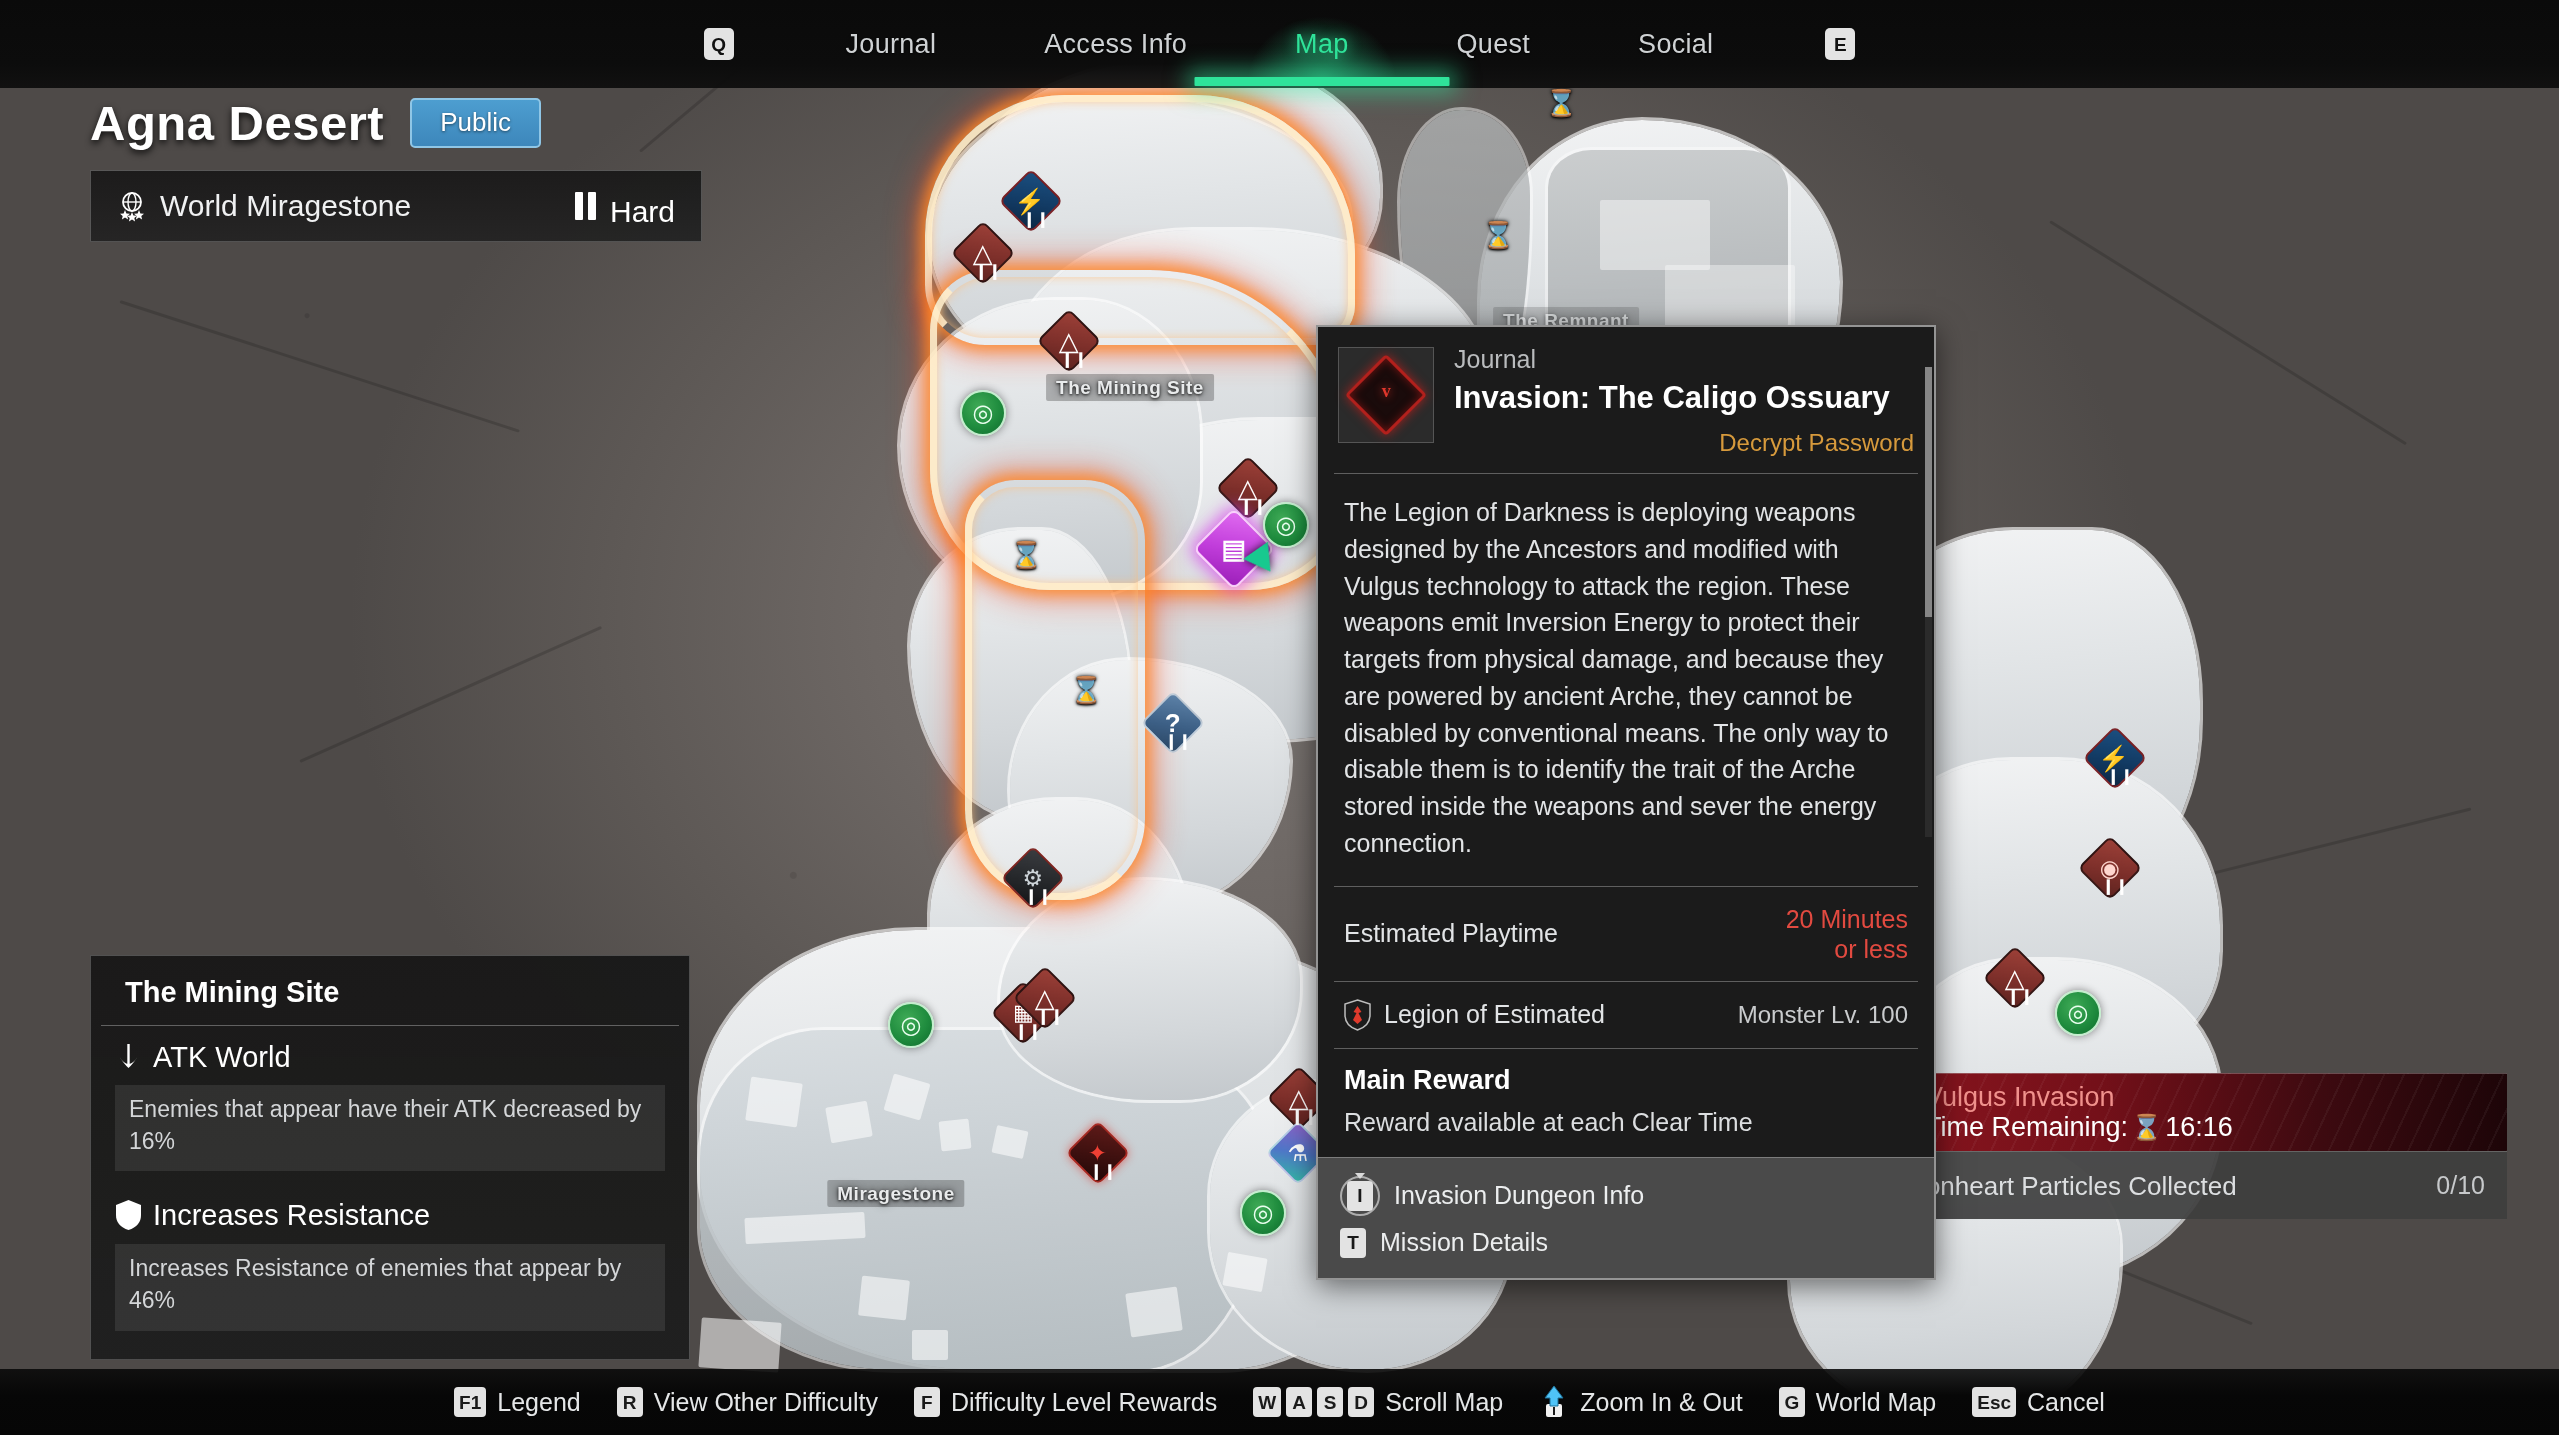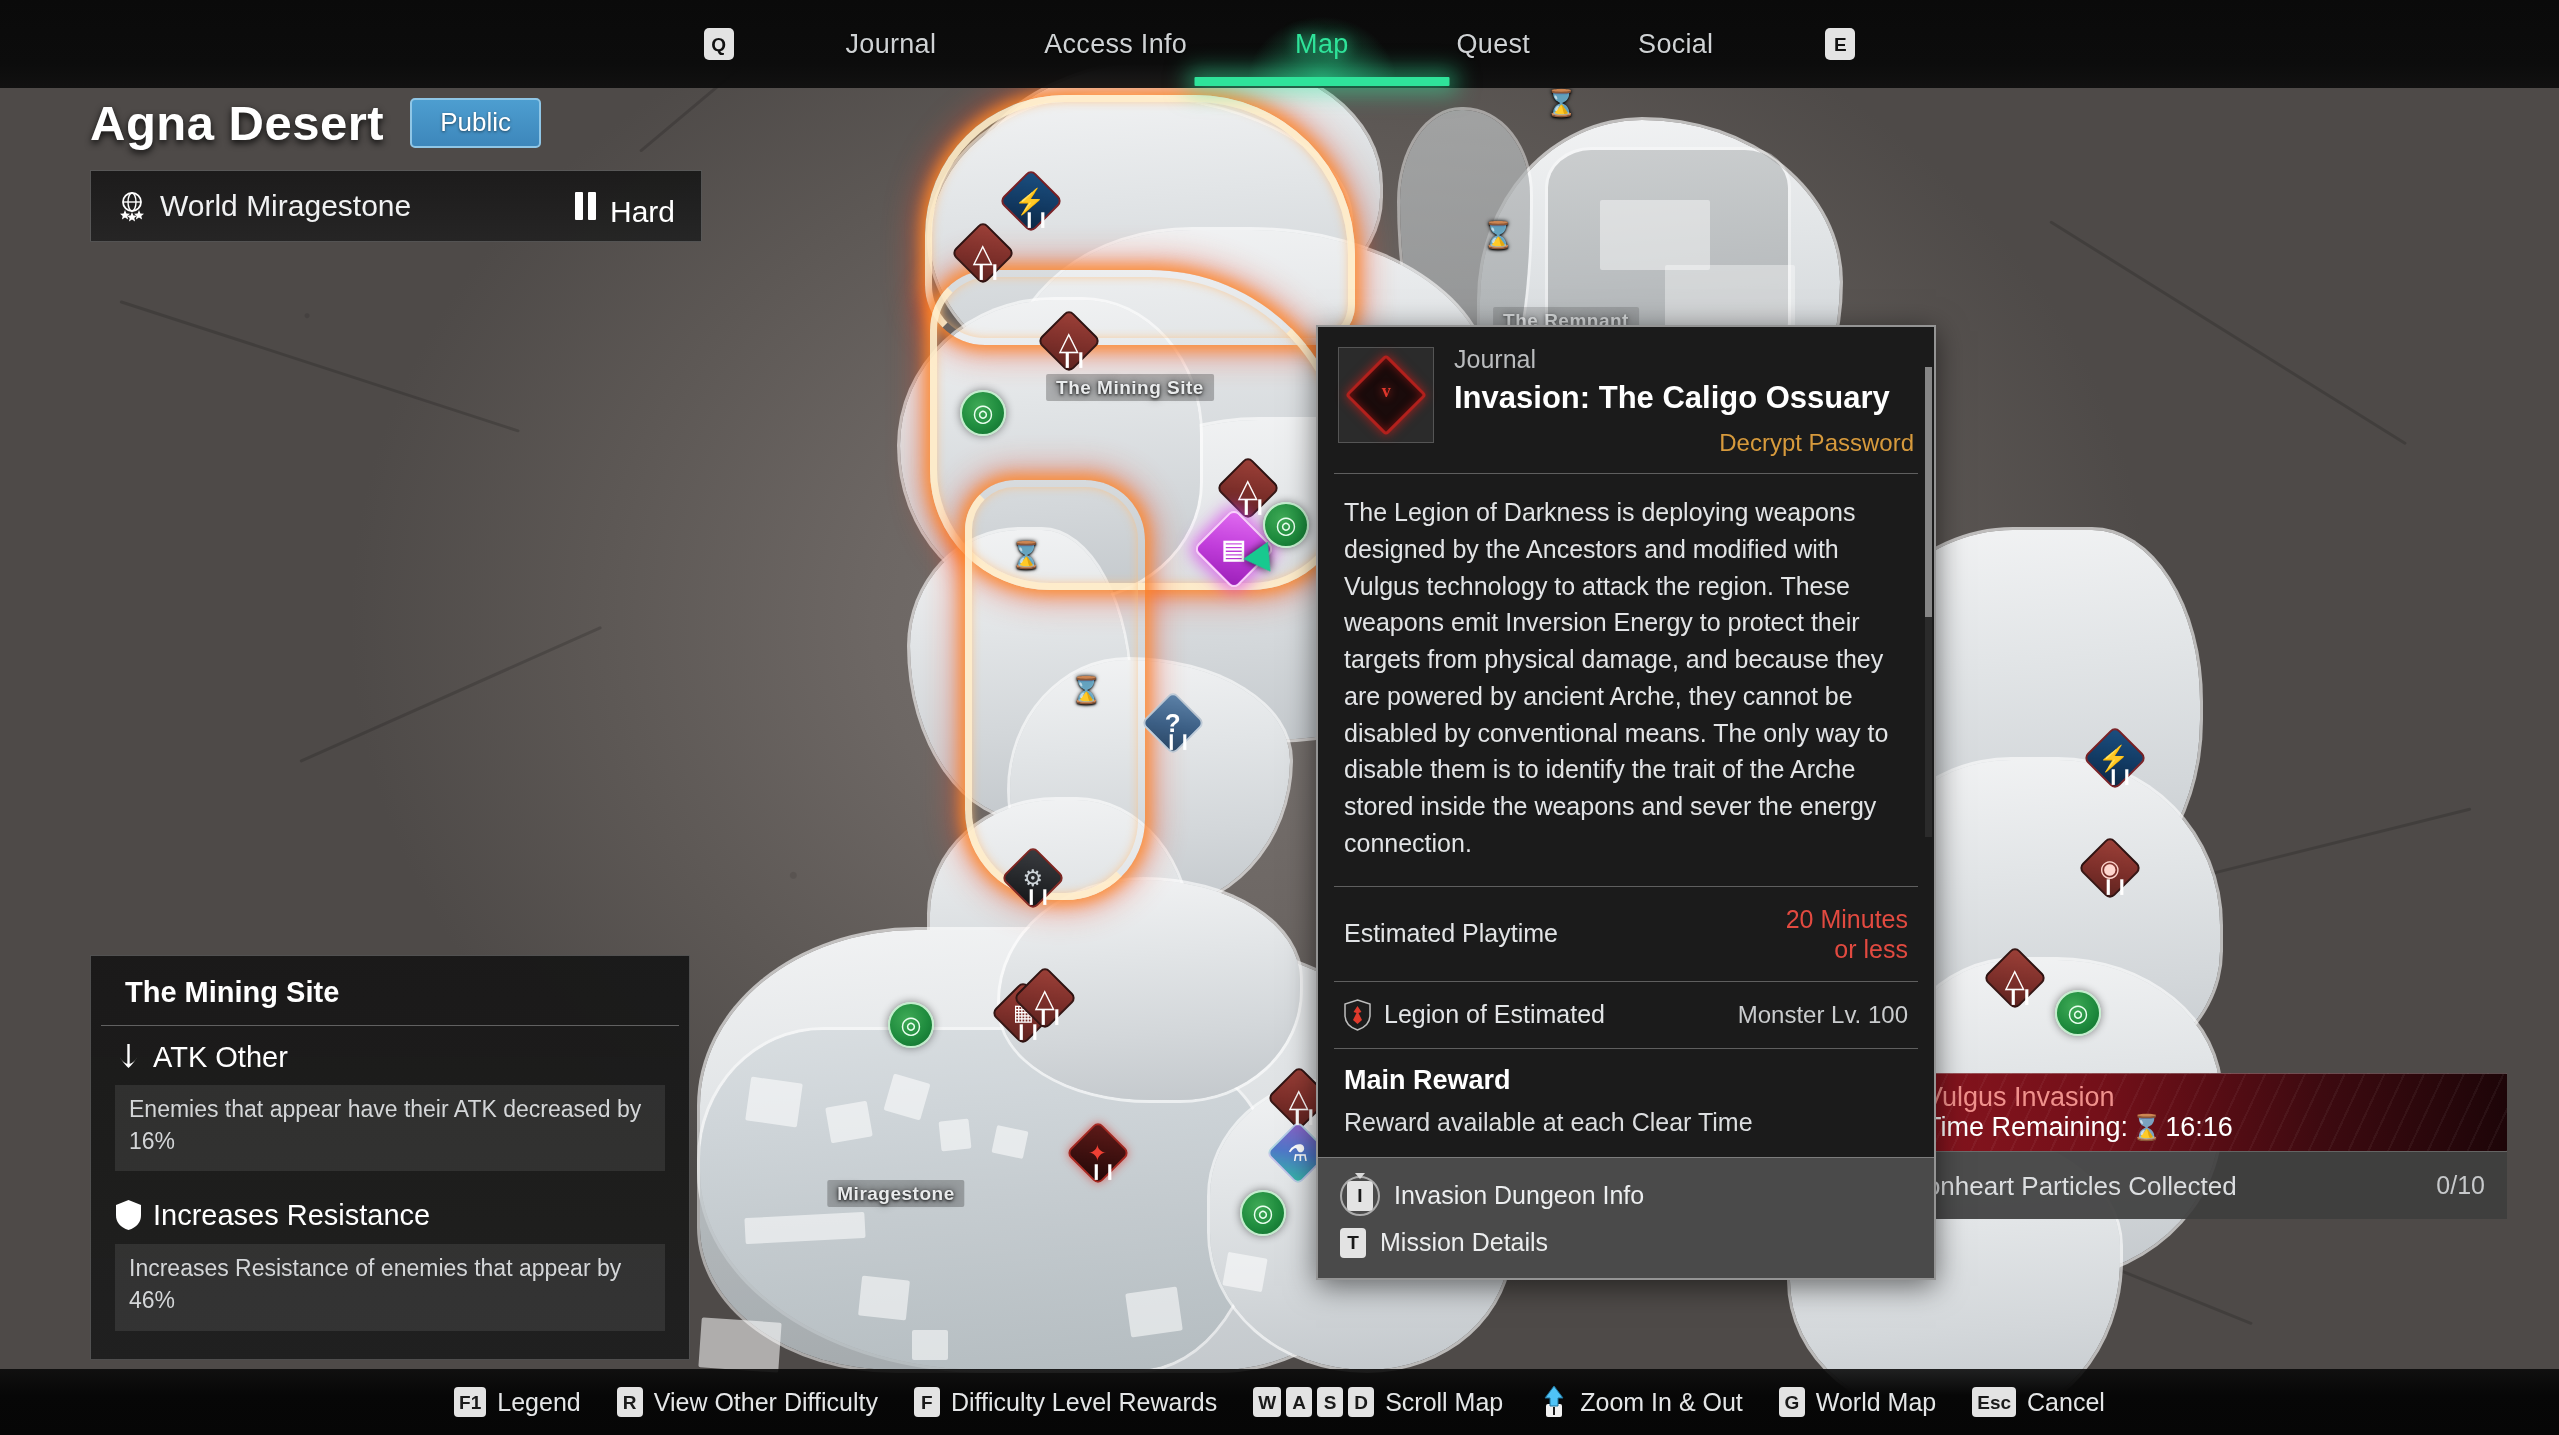--- a/index.html
+++ b/index.html
@@ -600,21 +600,21 @@
   <div class="mine-panel">
     <div class="mine-title">The Mining Site</div>
     <div class="mine-sec">
       <div class="mine-head">
         <span class="down-arrow-ico">
           <svg width="27" height="30" viewBox="0 0 27 30">
             <path d="M13.5 2 L13.5 24" stroke="#fff" stroke-width="2.4"></path>
             <path d="M4 14 Q13.5 30 23 14 Q18 22 13.5 26 Q9 22 4 14 Z" fill="#fff"></path>
           </svg>
         </span>
-        <span class="mine-head-text">ATK Other</span>
+        <span class="mine-head-text">ATK World</span>
       </div>
       <div class="mine-desc">Enemies that appear have their ATK decreased by 16%</div>
 
       <div class="mine-head">
         <span class="shield-icon-box">
           <svg width="27" height="32" viewBox="0 0 27 32">
             <path d="M13.5 1 L26 6 L26 16 Q26 27 13.5 31 Q1 27 1 16 L1 6 Z" fill="#fff"></path>
           </svg>
         </span>
         <span class="mine-head-text">Increases Resistance</span>

